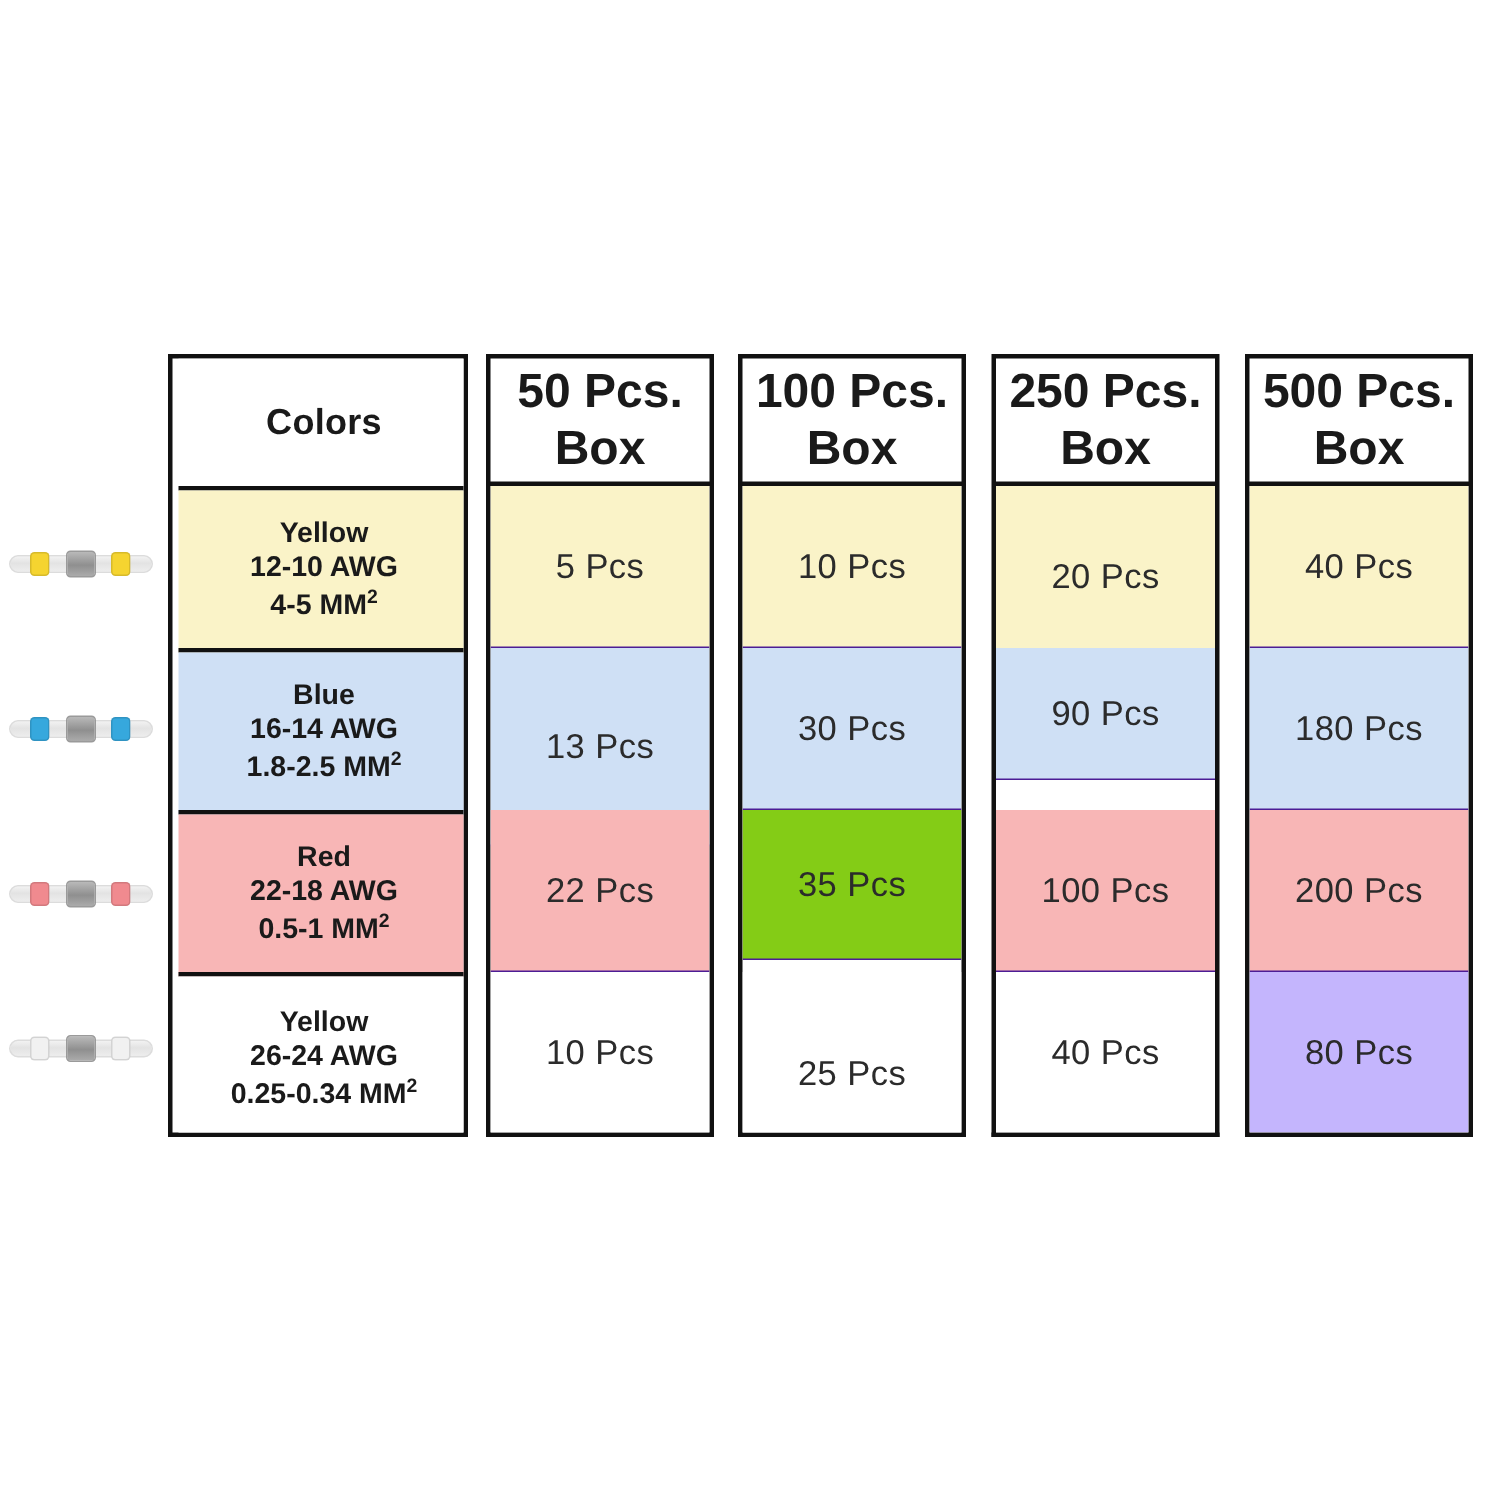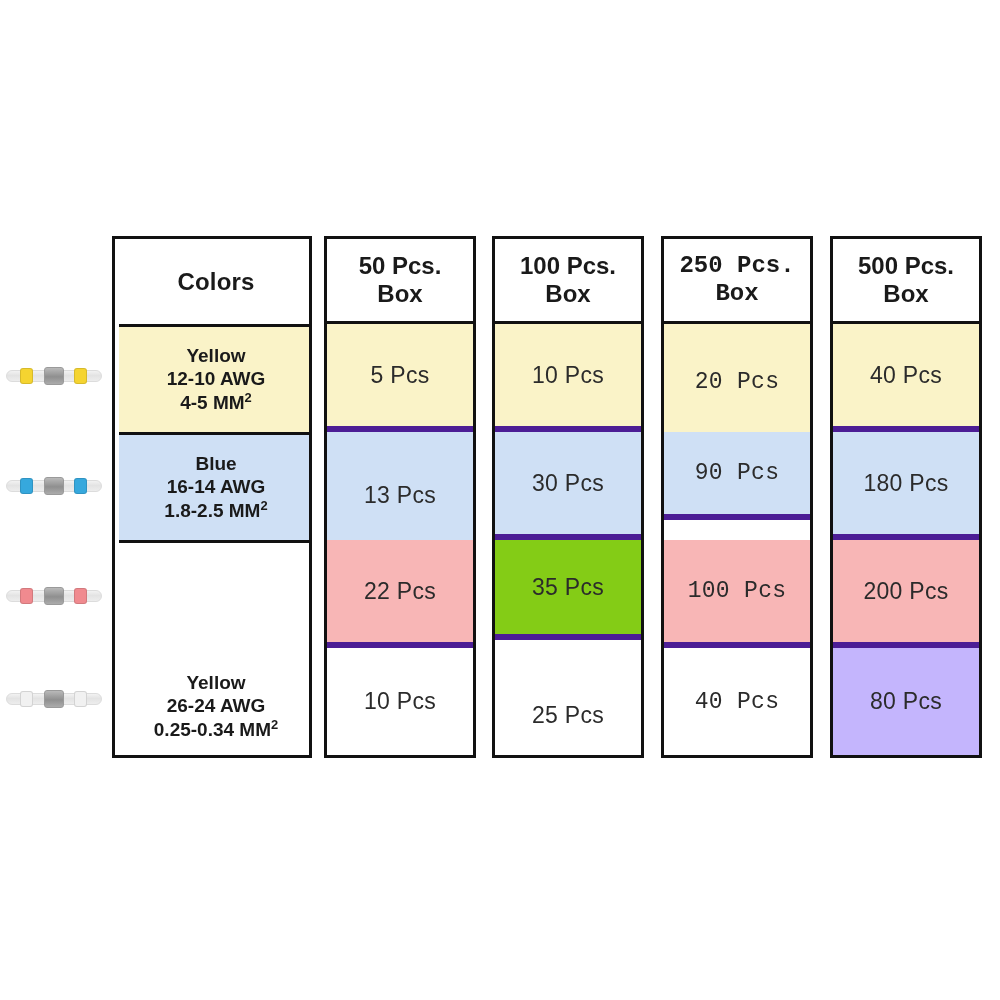--- a/index.html
+++ b/index.html
@@ -125,21 +125,21 @@
     top: 0;
     width: 152px;
     height: 88px;
     box-sizing: border-box;
     border: 3px solid #111111;
     background: #ffffff;
     display: flex;
     flex-direction: column;
     align-items: center;
     justify-content: center;
-    font-size: 24px;
+    font-size: 32px;
     font-weight: 700;
     line-height: 1.18;
   }
   .boxcol .body {
     position: absolute;
     left: 0;
     top: 88px;
     width: 152px;
     height: 434px;
     box-sizing: border-box;
@@ -152,21 +152,21 @@
     left: 0;
     width: 100%;
     box-sizing: border-box;
     display: flex;
     align-items: center;
     justify-content: center;
     font-size: 23px;
     font-weight: 400;
     letter-spacing: 0.3px;
     color: #2b2b2b;
-    border-bottom: 6px solid #4c1d95;
+    border-bottom: 1px solid #4c1d95;
   }
   .boxcol .body .vcell:last-child { border-bottom: none; }
 
   .sup { font-size: 0.68em; vertical-align: super; }
 </style>
 </head>
 <body>
 
 <div id="stage">
 
@@ -207,20 +207,25 @@
       <div class="cspec">12-10 AWG</div>
       <div class="cspec"><span>4-5 MM</span><span class="sup">2</span></div>
     </div>
 
     <div class="colors-row" style="top:196px;height:108px;background:#cfe0f5;">
       <div class="cname">Blue</div>
       <div class="cspec">16-14 AWG</div>
       <div class="cspec"><span>1.8-2.5 MM</span><span class="sup">2</span></div>
     </div>
 
+    <div class="colors-row" style="top:304px;height:108px;background:#f8b6b6;">
+      <div class="cname">Red</div>
+      <div class="cspec">22-18 AWG</div>
+      <div class="cspec"><span>0.5-1 MM</span><span class="sup">2</span></div>
+    </div>
 
     <div class="colors-row" style="top:412px;height:110px;background:#ffffff;">
       <div class="cname">Yellow</div>
       <div class="cspec">26-24 AWG</div>
       <div class="cspec"><span>0.25-0.34 MM</span><span class="sup">2</span></div>
     </div>
   </div>
 
   <div class="boxcol" style="left:324px;">
     <div class="hdr">
@@ -241,21 +246,21 @@
       <div>Box</div>
     </div>
     <div class="body">
       <div class="vcell" style="top:0px;height:108px;background:#faf3c8;">10 Pcs</div>
       <div class="vcell" style="top:108px;height:108px;background:#cfe0f5;">30 Pcs</div>
       <div class="vcell" style="top:216px;height:100px;background:#84cc16;">35 Pcs</div>
       <div class="vcell" style="top:324px;height:135px;background:#ffffff;">25 Pcs</div>
     </div>
   </div>
 
-  <div class="boxcol" style="left:661px;font-family:Liberation Mono, monospace;">
+  <div class="boxcol" style="left:661px;">
     <div class="hdr">
       <div>250 Pcs.</div>
       <div>Box</div>
     </div>
     <div class="body">
       <div class="vcell" style="top:0px;height:121px;background:#faf3c8;">20 Pcs</div>
       <div class="vcell" style="top:108px;height:88px;background:#cfe0f5;">90 Pcs</div>
       <div class="vcell" style="top:216px;height:108px;background:#f8b6b6;">100 Pcs</div>
       <div class="vcell" style="top:324px;height:107px;background:#ffffff;">40 Pcs</div>
     </div>

